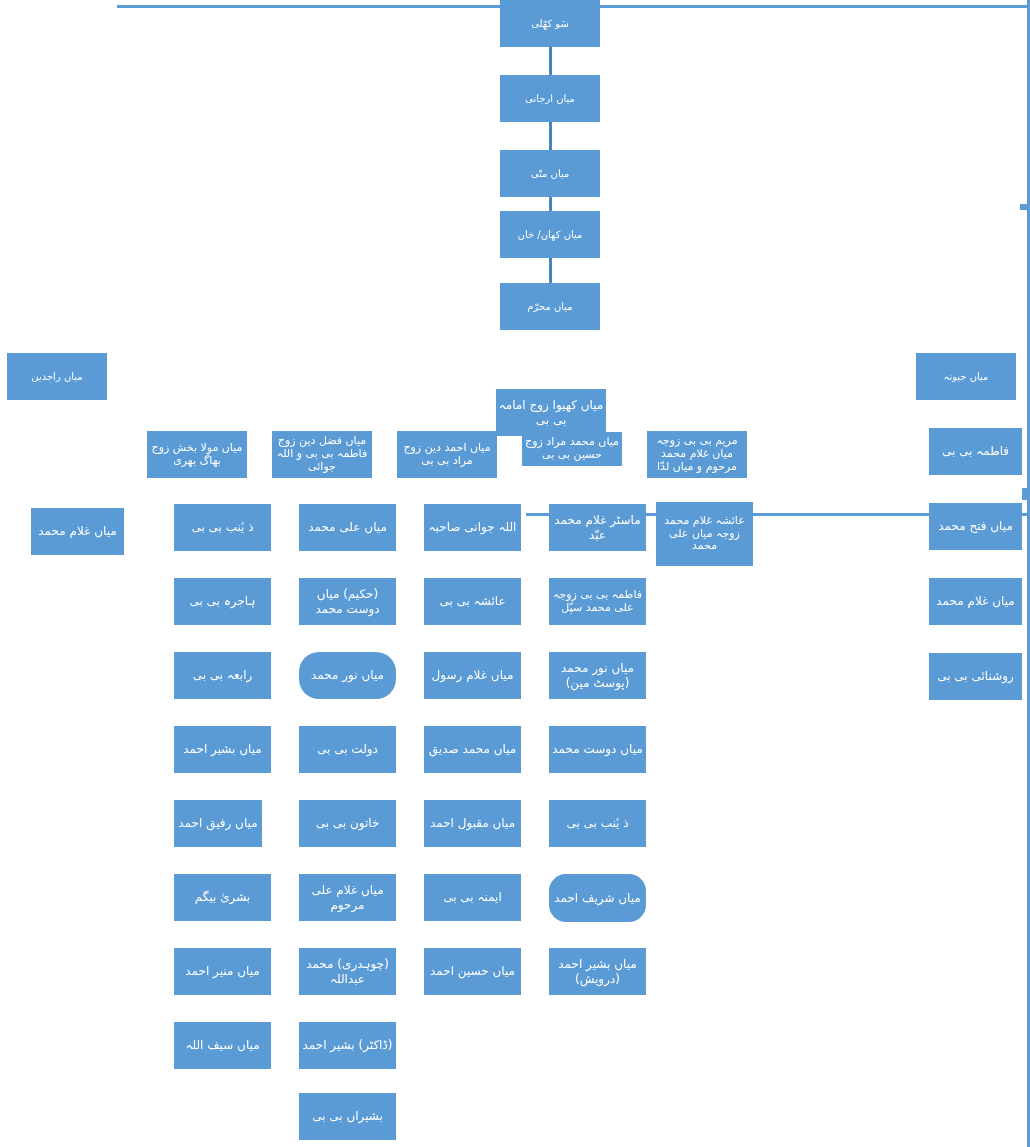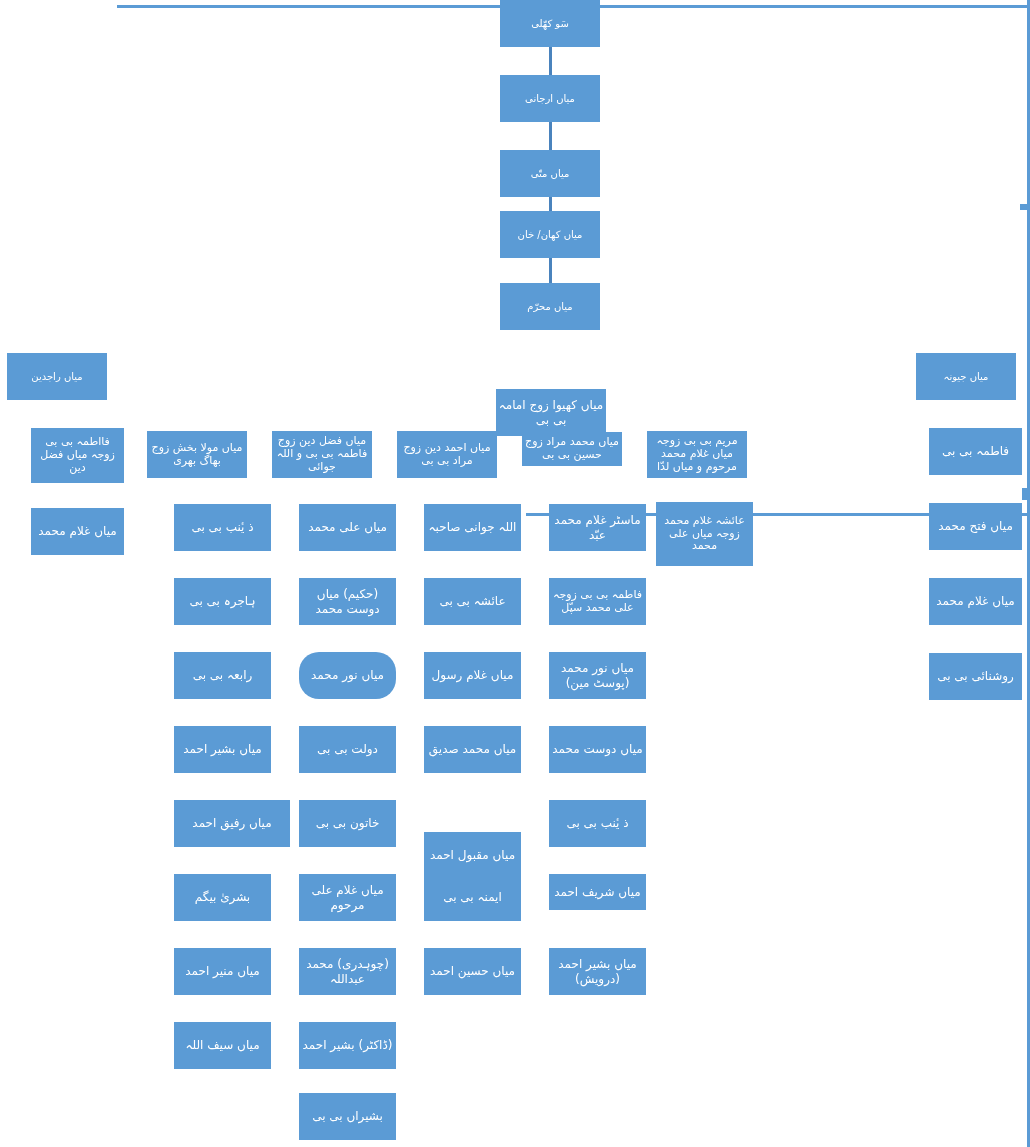--- a/index.html
+++ b/index.html
@@ -77,23 +77,20 @@
   <div class="bus" style="left:56px;top:333px;width:913px;"></div>
   <div class="busv" style="left:56px;top:333px;height:20px;"></div>
   <div class="busv" style="left:549px;top:333px;height:20px;"></div>
   <div class="busv" style="left:966px;top:333px;height:20px;"></div>
 
   <div class="node fs13" style="left:7px;top:353px;width:100px;height:47px;">
     <span>میاں راجدین</span>
   </div>
   <div class="rail" style="left:21px;top:400px;height:136px;"></div>
   <div class="stub" style="left:21px;top:455px;width:10px;"></div>
-  <div class="node wrap fs11" style="left:31px;top:428px;width:93px;height:55px;">
-    <span>فااطمہ بی بی زوجہ میاں فضل دین</span>
-  </div>
   <div class="stub" style="left:21px;top:533px;width:10px;"></div>
   <div class="node fs12" style="left:31px;top:508px;width:93px;height:47px;">
     <span>میاں غلام محمد</span>
   </div>
 
   <div class="node fs13" style="left:916px;top:353px;width:100px;height:47px;">
     <span>میاں جیونہ</span>
   </div>
   <div class="rail" style="left:921px;top:400px;height:278px;"></div>
   <div class="stub" style="left:921px;top:453px;width:8px;"></div>
@@ -138,21 +135,21 @@
   </div>
 
   <div class="node fs12" style="left:174px;top:652px;width:97px;height:47px;">
     <span>رابعہ بی بی</span>
   </div>
 
   <div class="node fs12" style="left:174px;top:726px;width:97px;height:47px;">
     <span>میاں بشیر احمد</span>
   </div>
 
-  <div class="node fs12" style="left:174px;top:800px;width:116px;height:47px;">
+  <div class="node fs12" style="left:174px;top:800px;width:88px;height:47px;">
     <span>میاں رفیق احمد</span>
   </div>
 
   <div class="node fs12" style="left:174px;top:874px;width:97px;height:47px;">
     <span>بشریٰ بیگم</span>
   </div>
 
   <div class="node fs12" style="left:174px;top:948px;width:97px;height:47px;">
     <span>میاں منیر احمد</span>
   </div>
@@ -214,21 +211,21 @@
   </div>
 
   <div class="node fs12" style="left:424px;top:652px;width:97px;height:47px;">
     <span>میاں غلام رسول</span>
   </div>
 
   <div class="node fs12" style="left:424px;top:726px;width:97px;height:47px;">
     <span>میاں محمد صدیق</span>
   </div>
 
-  <div class="node fs12" style="left:424px;top:800px;width:97px;height:47px;margin-top:32px;">
+  <div class="node fs12" style="left:424px;top:800px;width:97px;height:47px;">
     <span>میاں مقبول احمد</span>
   </div>
 
   <div class="node fs12" style="left:424px;top:874px;width:97px;height:47px;">
     <span>ایمنہ بی بی</span>
   </div>
 
   <div class="node fs12" style="left:424px;top:948px;width:97px;height:47px;">
     <span>میاں حسین احمد</span>
   </div>
@@ -250,21 +247,21 @@
   </div>
 
   <div class="node fs12" style="left:549px;top:726px;width:97px;height:47px;">
     <span>میاں دوست محمد</span>
   </div>
 
   <div class="node fs12" style="left:549px;top:800px;width:97px;height:47px;">
     <span>ذ یٔنب  بی بی</span>
   </div>
 
-  <div class="node fs12" style="left:549px;top:874px;width:97px;height:36px;">
+  <div class="node fs12" style="left:549px;top:874px;width:97px;height:48px;border-radius:17px;">
     <span>میاں شریف احمد</span>
   </div>
 
   <div class="node wrap fs12" style="left:549px;top:948px;width:97px;height:47px;">
     <span>میاں بشیر احمد (درویش)</span>
   </div>
 
   <div class="node wrap fs11 ovf" style="left:647px;top:431px;width:100px;height:47px;">
     <span>مریم بی بی زوجہ میاں غلام محمد مرحوم  و میاں لدّا</span>
   </div>

